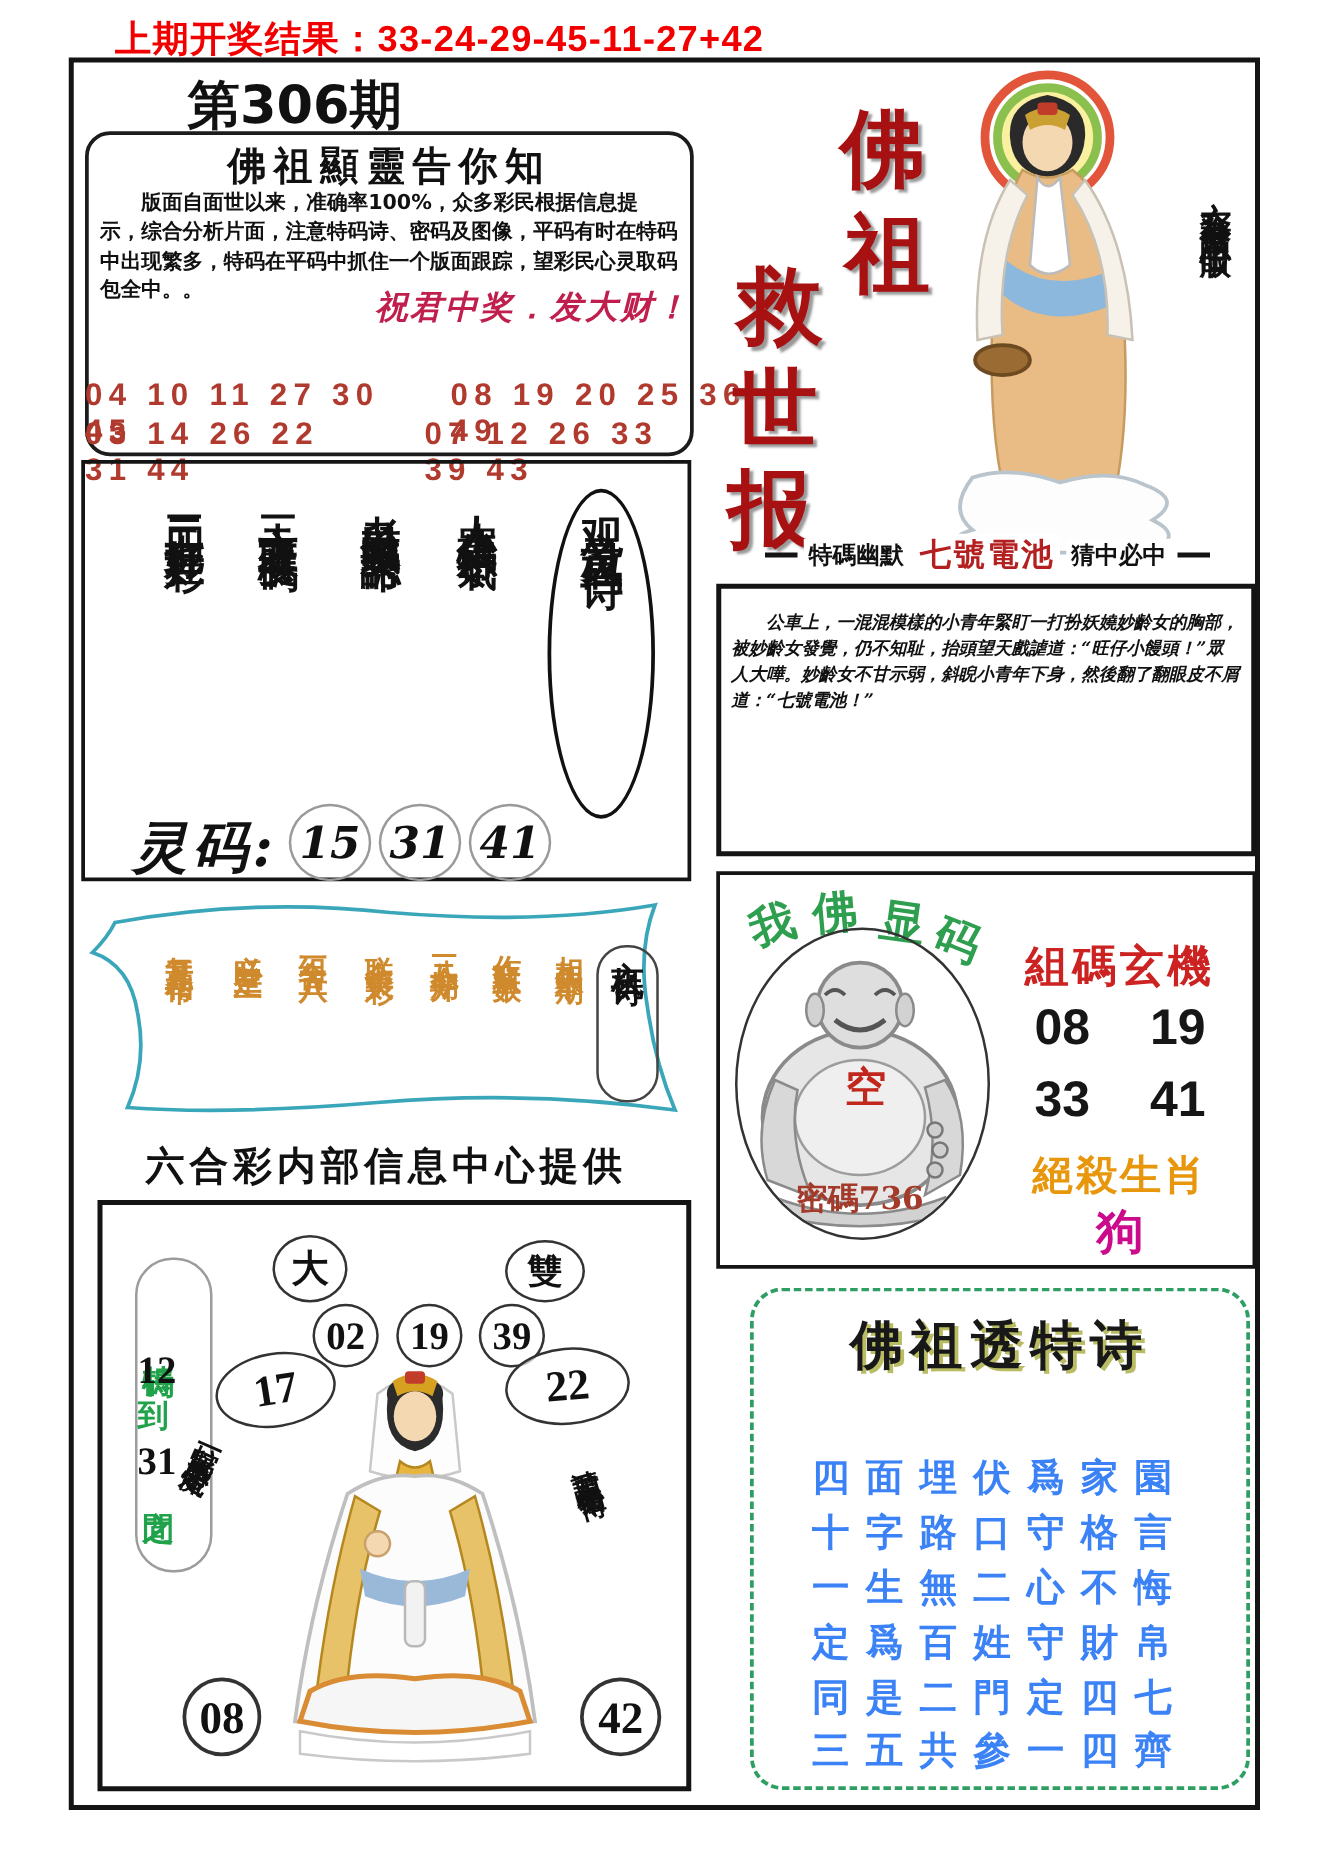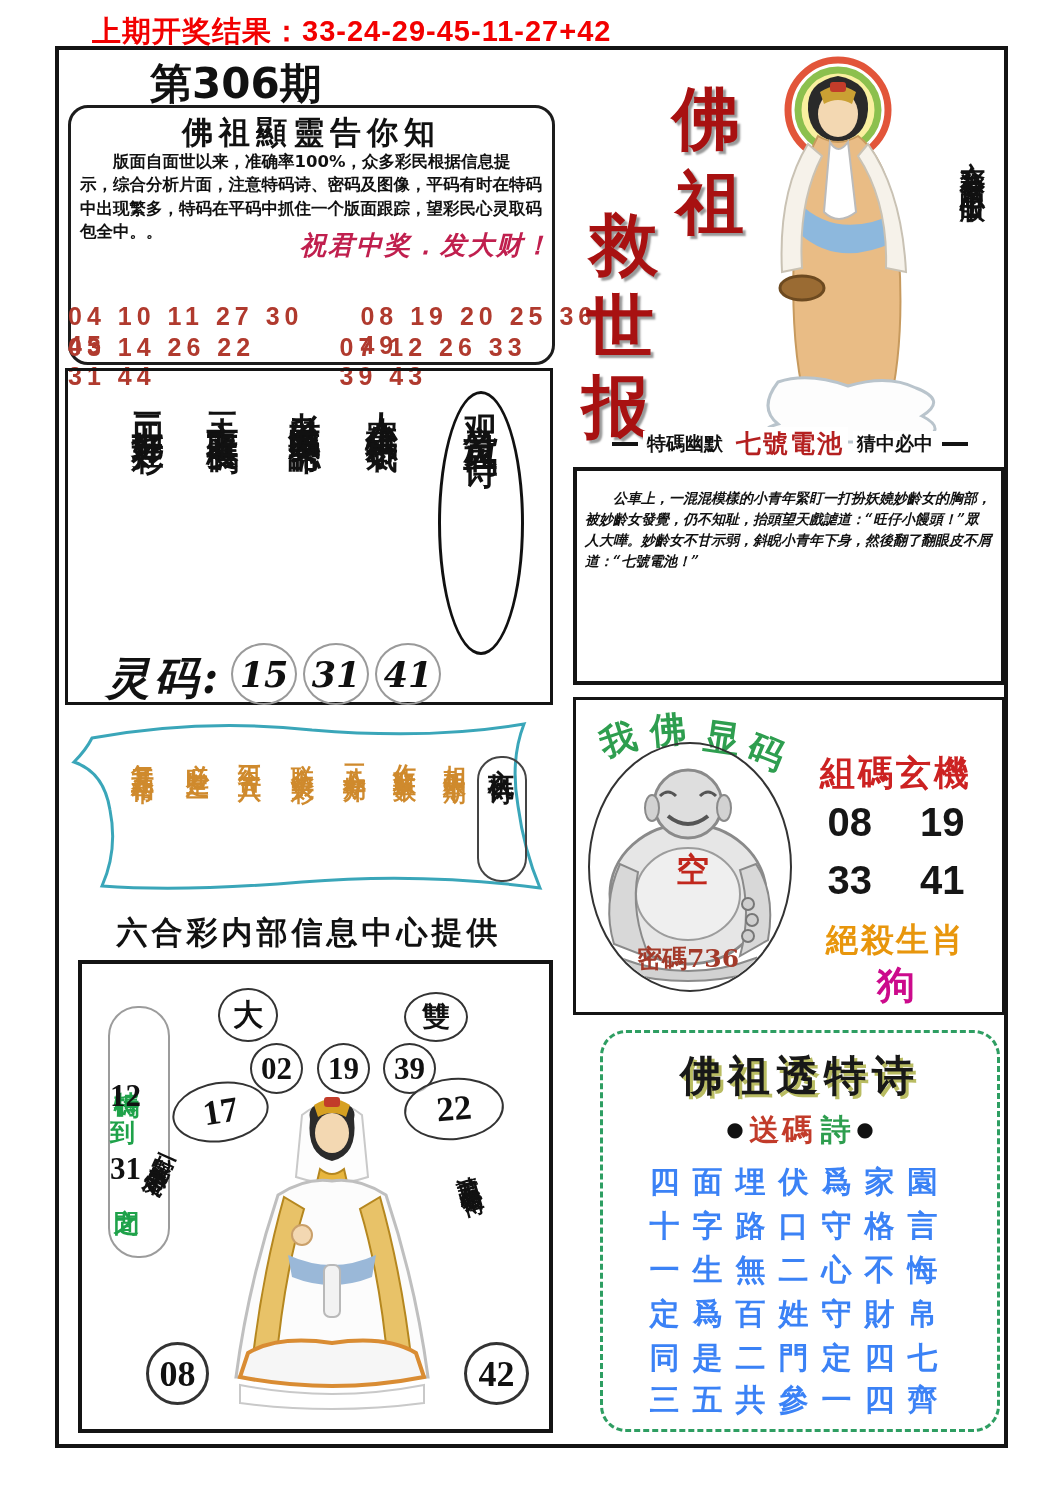--- a/index.html
+++ b/index.html
@@ -286,26 +286,20 @@
     <rect x="106" y="180" width="16" height="52" rx="6" fill="#f2f2f2" stroke="#b9b9b9" stroke-width="2"></rect>
     <path d="M30 268 Q60 250 114 258 Q168 250 198 268 L206 292 Q114 310 22 292Z" fill="#f6f6f6" stroke="#d98c33" stroke-width="4"></path>
     <path d="M22 300 Q114 318 206 300 L206 318 Q114 330 22 318Z" fill="#fff" stroke="#c9c9c9" stroke-width="2"></path>
   </svg>
 
   <div class="abs phrase phrase-left">蛇鼠一窝心定慌</div>
   <div class="abs phrase phrase-right">請君用心勿错博</div>
 
   <div class="abs toute-box"></div>
   <div class="abs toute-title">佛祖透特诗</div>
-  <div class="abs toute-sub">
-    <span class="dot">●</span>
-    <span class="r">送碼</span>
-    <span class="gn">詩</span>
-    <span class="dot">●</span>
-  </div>
   <div class="abs poem-line pl0">四面埋伏爲家園</div>
   <div class="abs poem-line pl1">十字路口守格言</div>
   <div class="abs poem-line pl2">一生無二心不悔</div>
   <div class="abs poem-line pl3">定爲百姓守財帛</div>
   <div class="abs poem-line pl4">同是二門定四七</div>
   <div class="abs poem-line pl5">三五共參一四齊</div>
 
 </div>
 
 </body></html>

